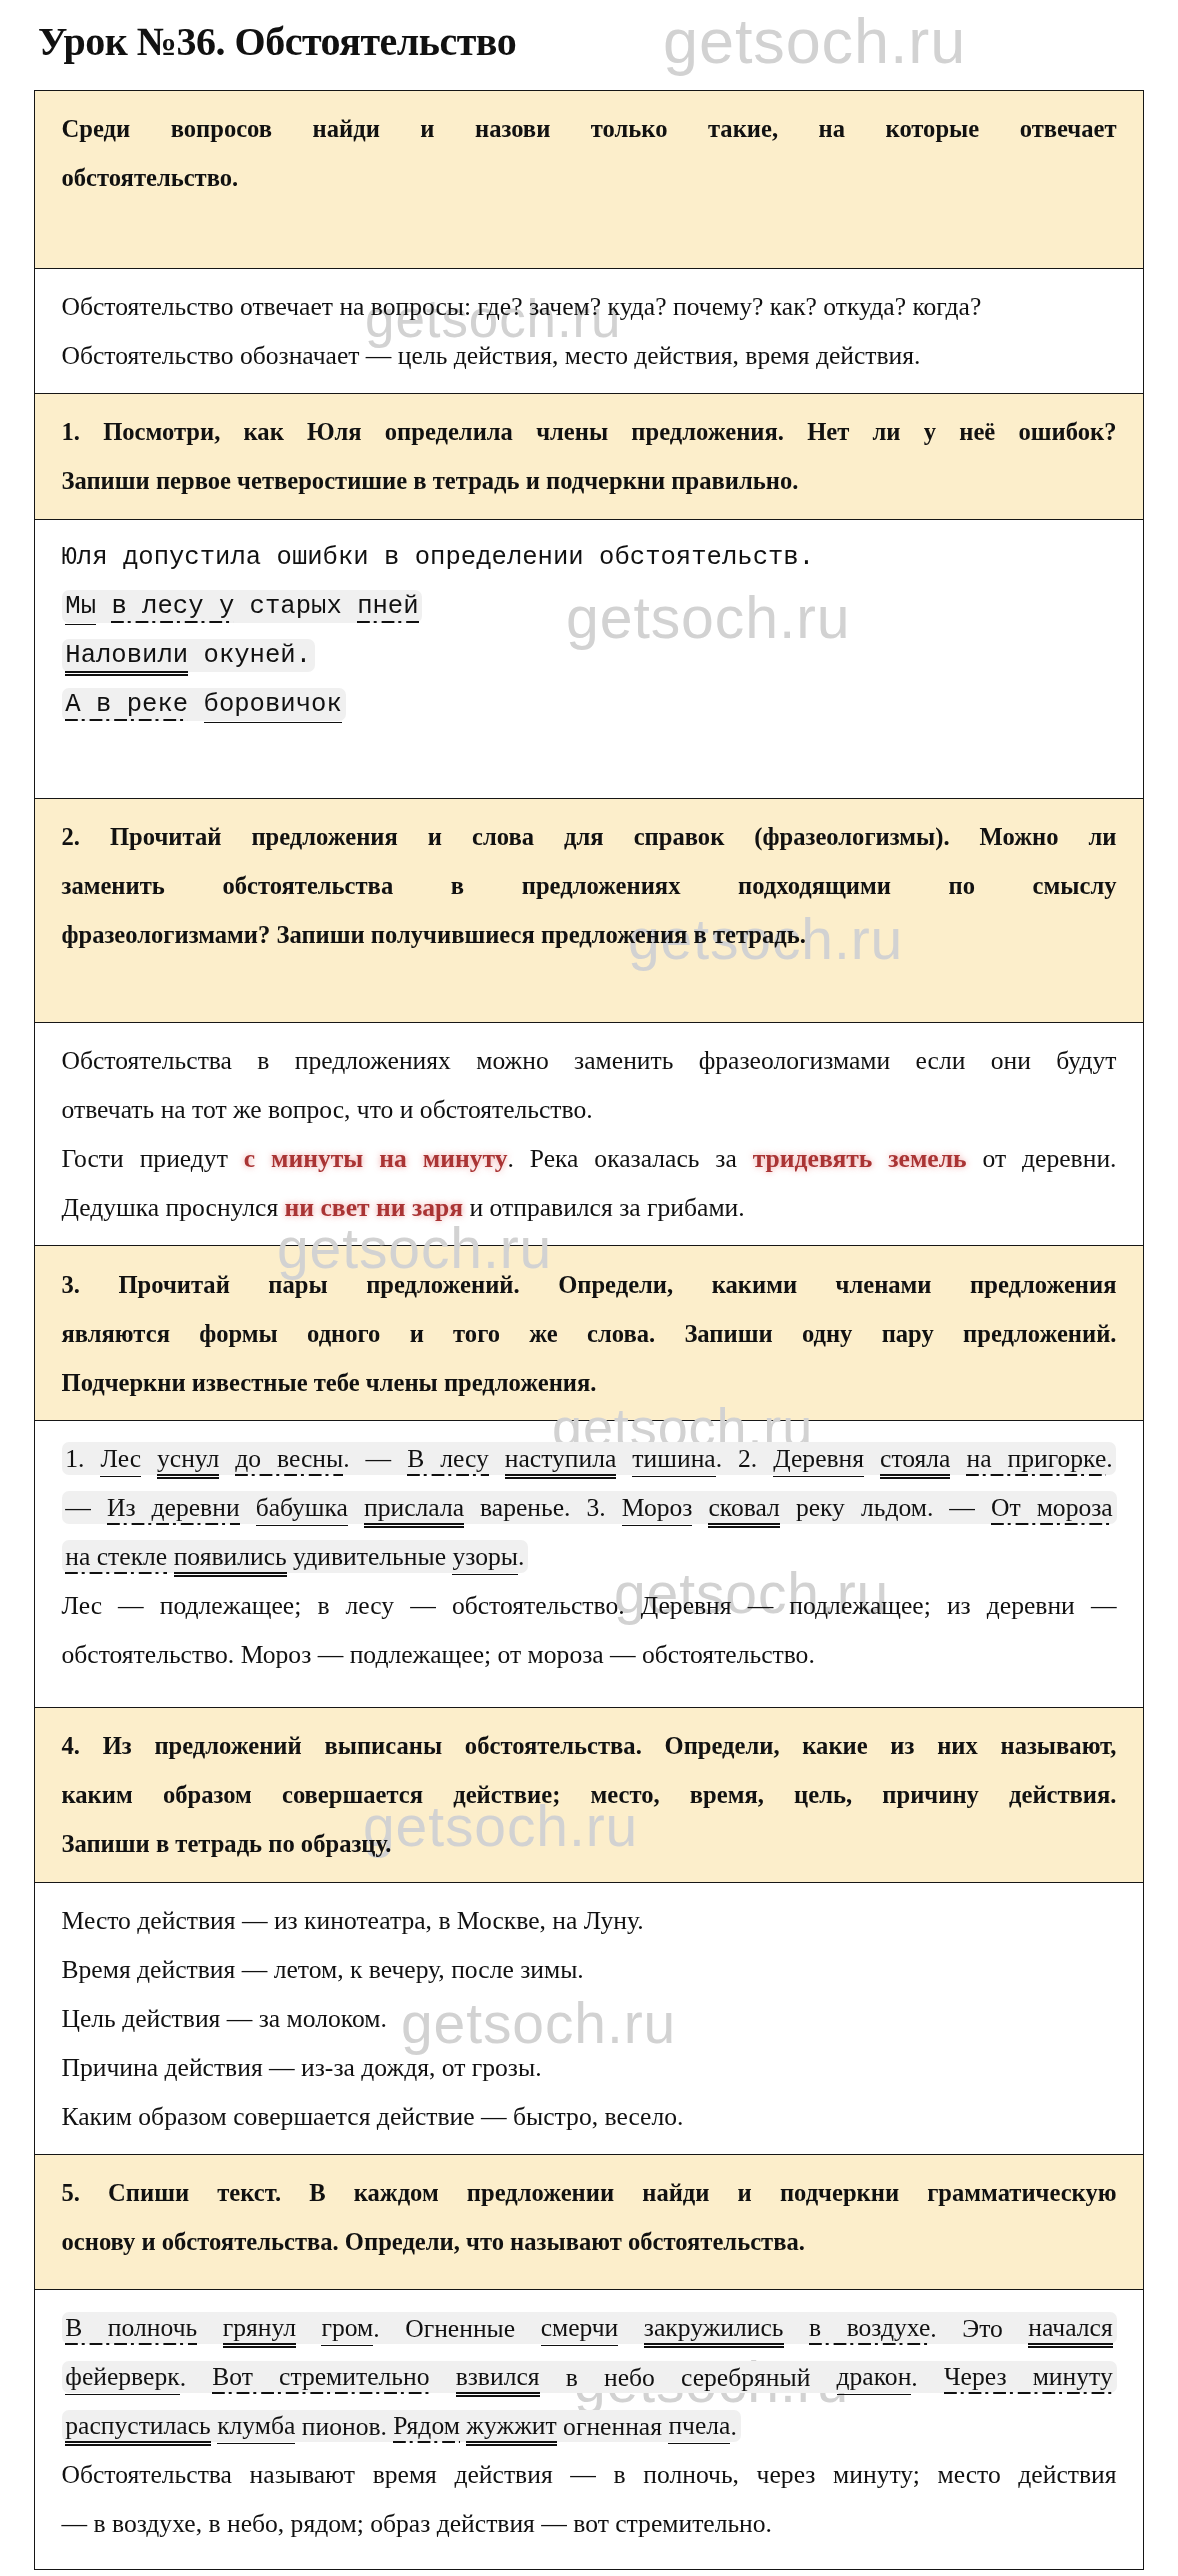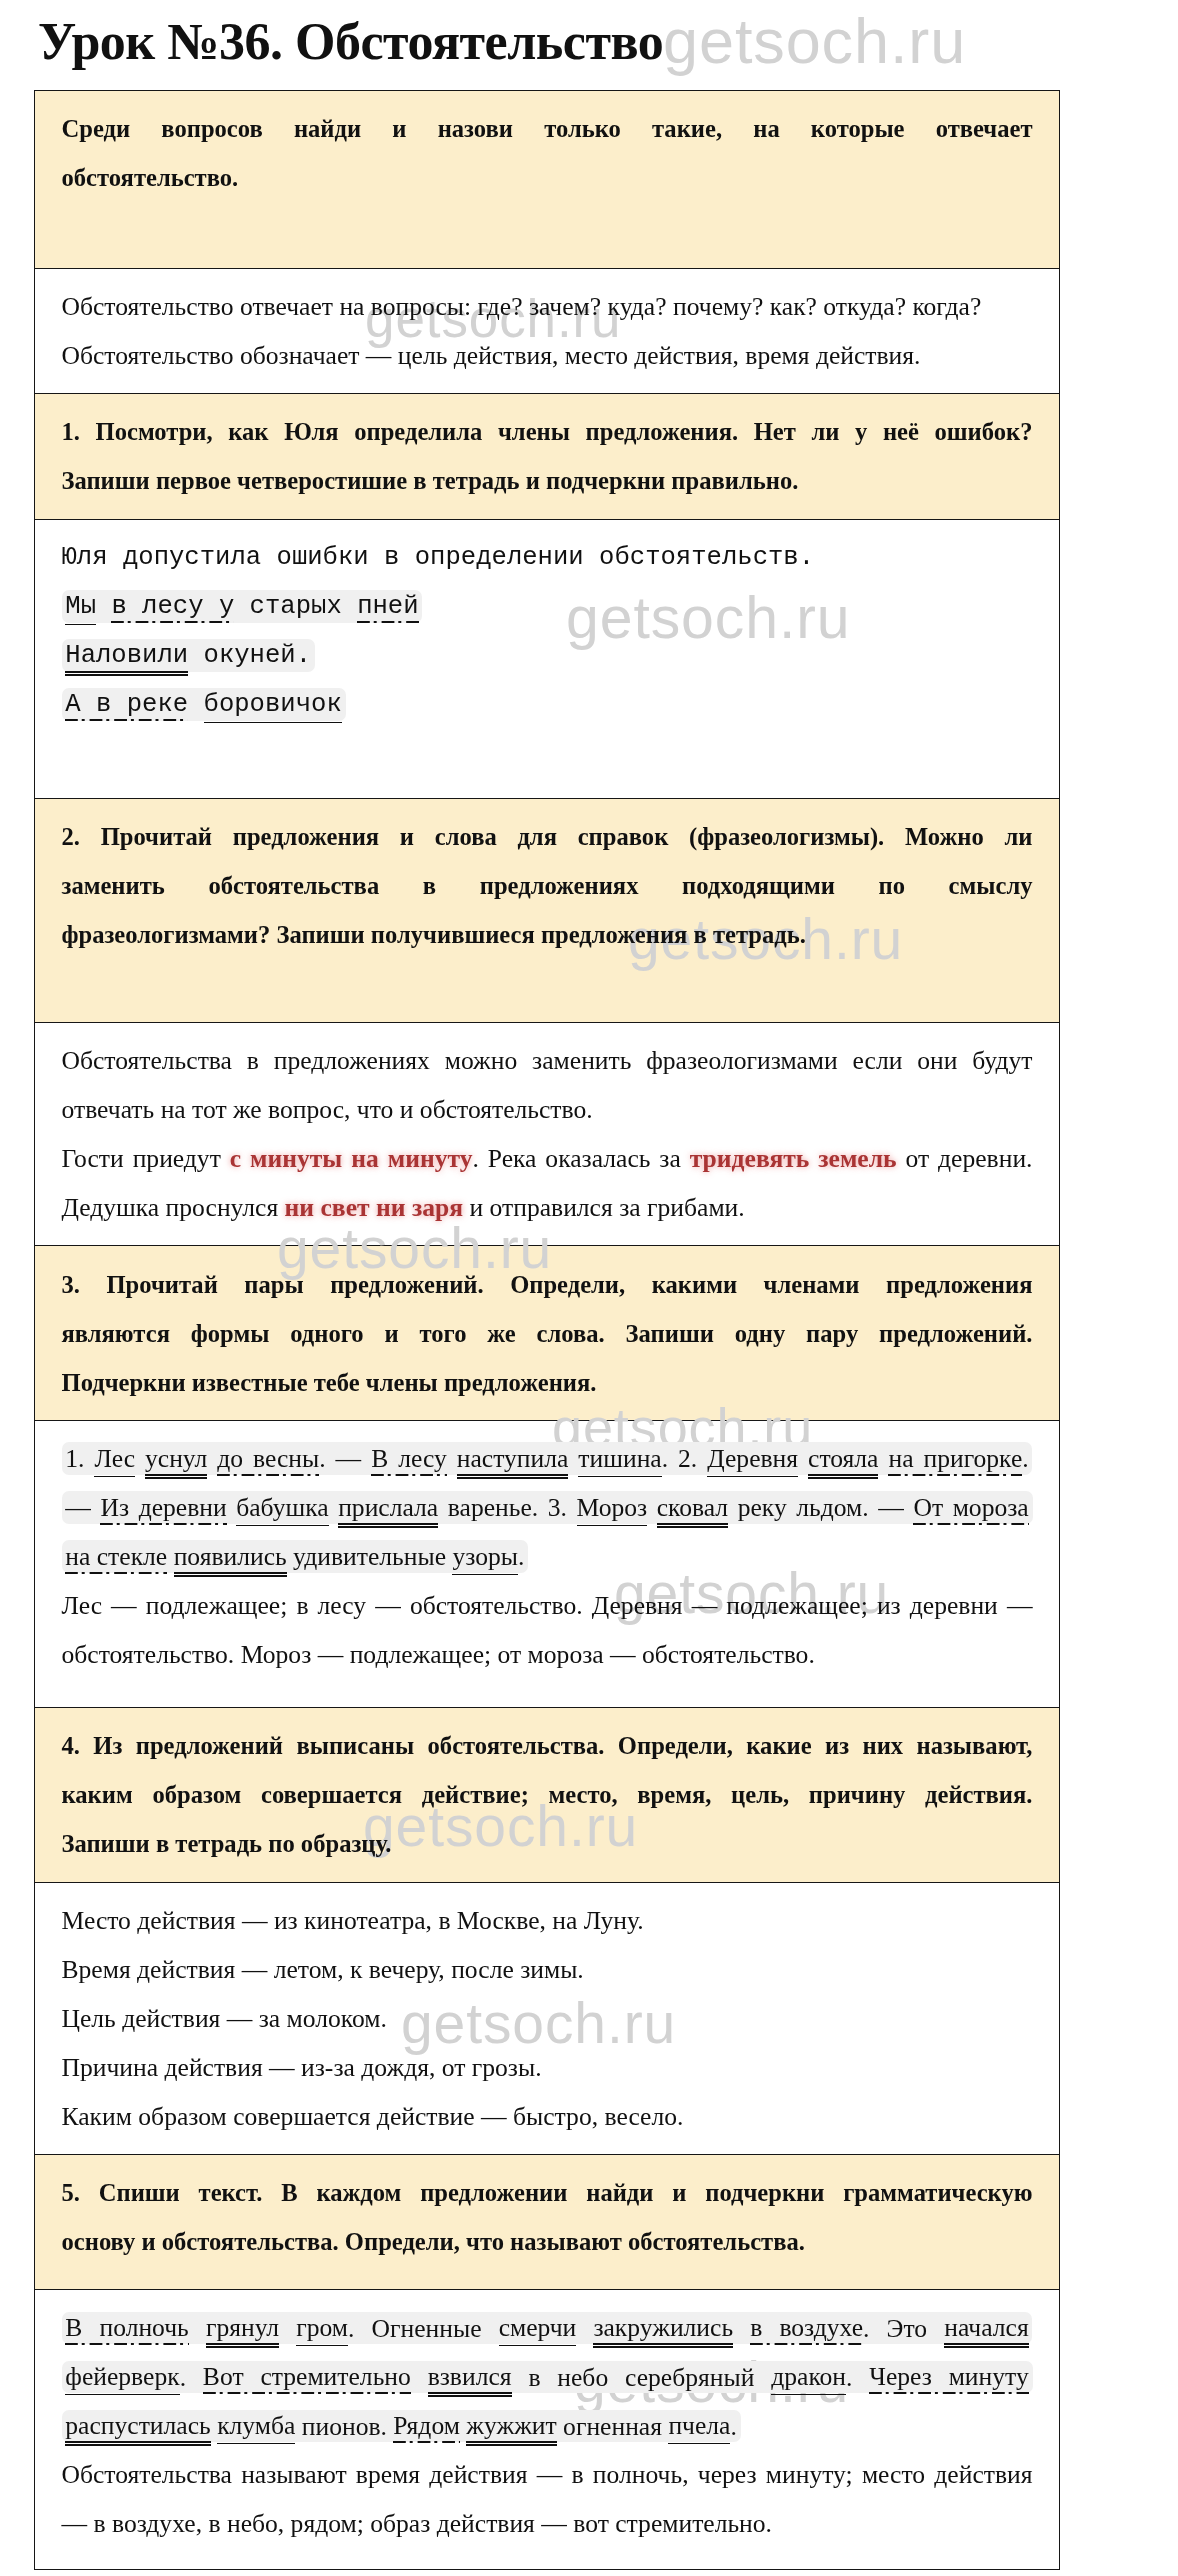--- a/index.html
+++ b/index.html
@@ -12,32 +12,32 @@
   }
   *{box-sizing:border-box;}
   html,body{margin:0;padding:0;}
   body{
     width:1178px;height:2576px;position:relative;overflow:hidden;
     background:#ffffff;color:var(--text);
     font-family:"Liberation Serif", serif;
   }
   .page-title{
     margin:19px 0 0 38px;
-    font-size:52px;font-weight:bold;line-height:45px;
+    font-size:40px;font-weight:bold;line-height:45px;
     letter-spacing:-0.5px;
   }
   .wm-layer{position:absolute;left:0;top:0;width:100%;height:100%;z-index:2;pointer-events:none;}
   .wm{
     position:absolute;
     font-family:"Liberation Sans", sans-serif;
     color:var(--watermark);
     font-weight:400;letter-spacing:0.9px;white-space:nowrap;line-height:1;
   }
   .sheet{
-    margin:25.6px 0 0 34px;width:1026px;
+    margin:25.6px 0 0 34px;width:1110px;
     border:1.9px solid var(--border);
     background:#ffffff;
   }
   .block{padding:13.3px 26.5px;min-height:38px;}
   .block + .block{border-top:1.9px solid var(--border);}
   .block.task{background:var(--task_bg);font-weight:bold;font-size:24.6px;}
   .block.answer{background:transparent;font-size:25.6px;}
   .ln{
     display:block;line-height:49px;
     position:relative;z-index:3;

